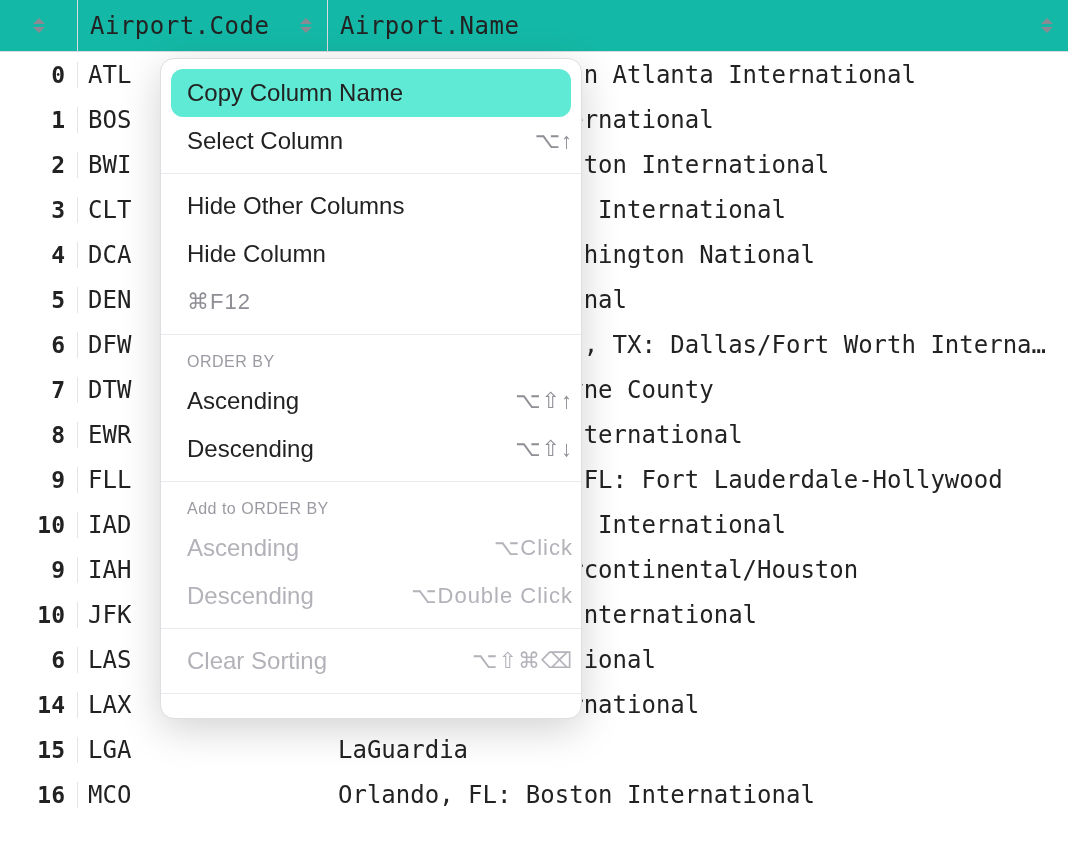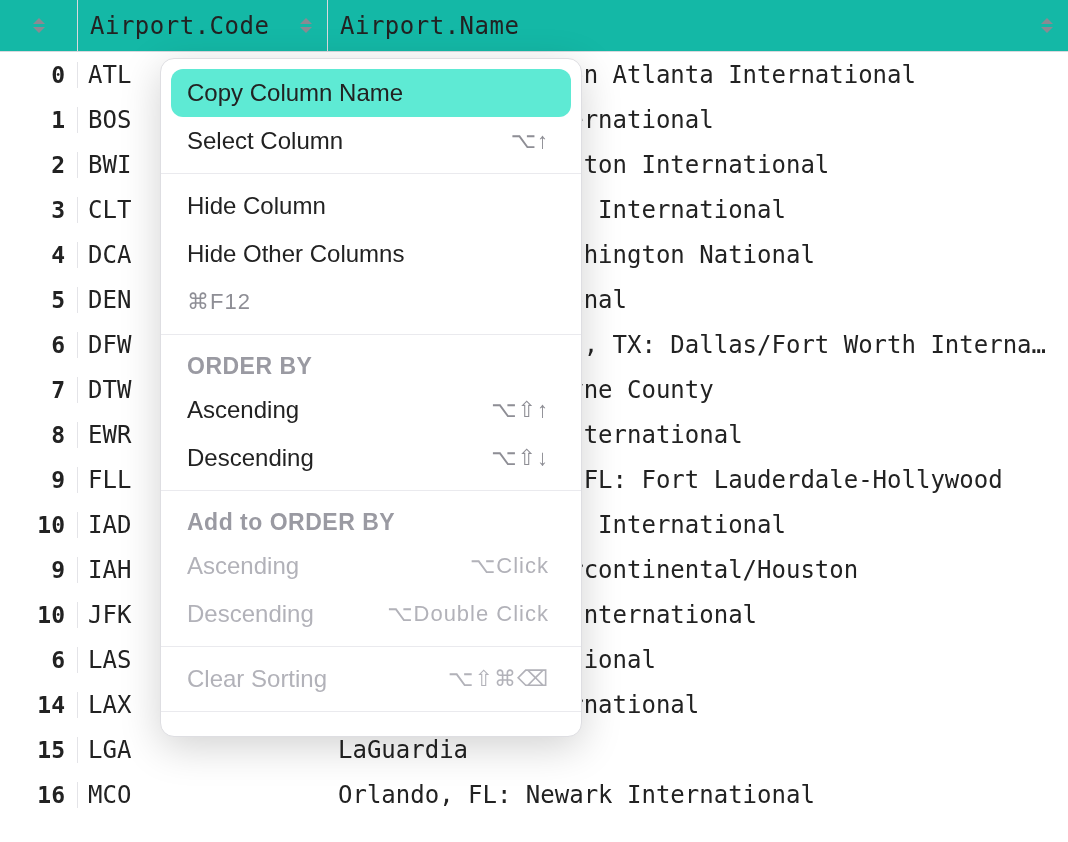--- a/index.html
+++ b/index.html
@@ -22,27 +22,27 @@
     .rows { }
     .row { display:flex; height:45px; align-items:center; }
     .cell-idx  { width:78px; text-align:right; padding-right:12px; font-size:23px; font-weight:700; color:#222; border-right:1px solid #e4e4e8; }
     .cell-code { width:250px; padding:0 10px; font-size:24px; color:#222; white-space:nowrap; overflow:hidden; }
     .cell-name { flex:1; padding:0 10px; font-size:24px; color:#222; white-space:nowrap; overflow:hidden; text-overflow:ellipsis; }
 
     
     .menu { position:absolute; left:160px; top:58px; width:422px; background:#fff;
       border:1px solid #dedee2; border-radius:14px; box-shadow:0 10px 40px rgba(0,0,0,0.18);
       padding:10px 0 16px; }
-    .mi { display:flex; align-items:center; height:48px; padding:0 32px 0 26px; font-size:24px; color:#222; }
+    .mi { display:flex; align-items:center; height:48px; padding:0 8px 0 26px; font-size:24px; color:#222; }
     .mi .lbl { flex:1; white-space:nowrap; }
     .mi .sc  { color:#8e8e95; font-size:22px; letter-spacing:1px; white-space:nowrap; }
     .mi.hl { background:#5eead4; border-radius:12px; margin:0 10px; padding:0 8px 0 16px; }
     .mi.disabled .lbl, .mi.disabled .sc { color:#b2b2b9; }
     .sep { height:1px; background:#eaeaee; margin:8px 0; }
-    .sect { padding:10px 26px 6px; font-size:23px; font-weight:700; color:#9a9aa2; letter-spacing:0.5px; }
+    .sect { padding:10px 26px 6px; font-size:16px; font-weight:400; color:#9a9aa2; letter-spacing:0.5px; }
   </style>
 </head>
 <body>
 
 <div class="hdr">
   <div class="hdr-idx">
     <span class="sort-icon"></span>
   </div>
   <div class="hdr-code">
     <span class="hdr-lbl mono">Airport.Code</span>
@@ -131,38 +131,38 @@
       <div class="cell-name mono">Los Angeles International</div>
     </div>
   <div class="row">
       <div class="cell-idx mono">15</div>
       <div class="cell-code mono">LGA</div>
       <div class="cell-name mono">LaGuardia</div>
     </div>
   <div class="row">
       <div class="cell-idx mono">16</div>
       <div class="cell-code mono">MCO</div>
-      <div class="cell-name mono">Orlando, FL: Newark International</div>
+      <div class="cell-name mono">Orlando, FL: Boston International</div>
     </div>
 </div>
 
 <div class="menu">
   <div class="mi hl">
     <span class="lbl">Copy Column Name</span>
   </div>
   <div class="mi">
     <span class="lbl">Select Column</span>
     <span class="sc">⌥↑</span>
   </div>
   <div class="sep"></div>
   <div class="mi">
-    <span class="lbl">Hide Column</span>
+    <span class="lbl">Hide Other Columns</span>
   </div>
   <div class="mi">
-    <span class="lbl">Hide Other Columns</span>
+    <span class="lbl">Hide Column</span>
   </div>
   <div class="mi">
     <span class="sc">⌘F12</span>
   </div>
   <div class="sep"></div>
   <div class="sect">ORDER BY</div>
   <div class="mi">
     <span class="lbl">Ascending</span>
     <span class="sc">⌥⇧↑</span>
   </div>

